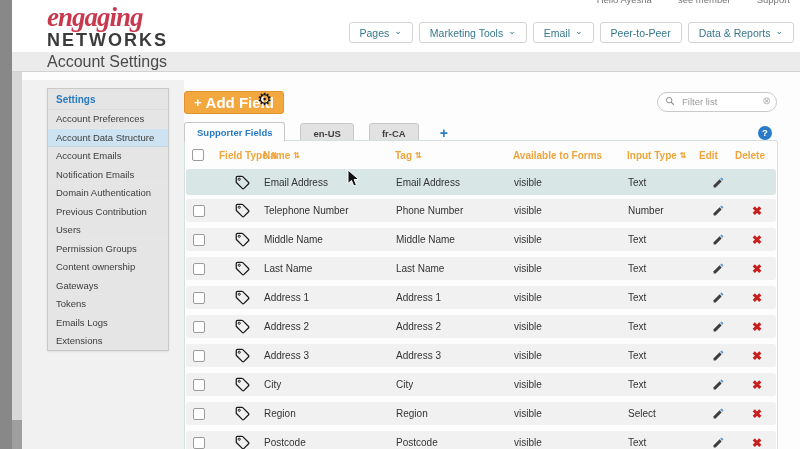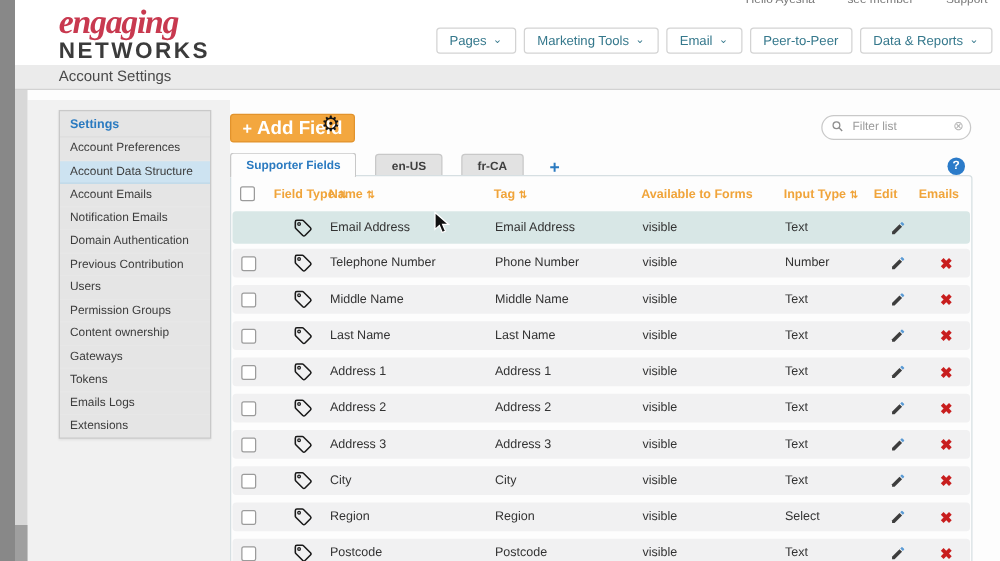--- a/index.html
+++ b/index.html
@@ -16,21 +16,21 @@
   .toplink{font-size:9.5px;color:#777;}
   .navrow{position:absolute;top:22px;right:18px;display:flex;gap:6px;}
   .nav-btn{display:flex;align-items:center;gap:5px;height:21px;padding:0 10px;background:#fff;
     border:1px solid #d3d3d3;border-radius:3px;font-family:inherit;
     font-size:10.5px;color:#35788c;cursor:pointer;}
   .chev{font-size:9px;color:#35788c;margin-top:-3px;}
 
   
   .crumbbar{position:absolute;left:0;top:52px;width:800px;height:20px;background:#ebebeb;
     border-bottom:1px solid #d2d2d2;box-sizing:border-box;}
-  .crumbbar span{display:inline-block;margin-left:35px;font-size:12px;color:#4a4a4a;line-height:19px;}
+  .crumbbar span{display:inline-block;margin-left:35px;font-size:16px;color:#4a4a4a;line-height:19px;}
 
   
   .page{position:absolute;left:0;top:72px;width:800px;height:377px;background:#fdfdfd;}
   .left-gutter{position:absolute;left:10px;top:8px;width:162px;height:369px;background:#f1f1f1;}
   .edge-strip{position:absolute;left:0;top:0;width:10px;height:377px;background:#d8d8d8;}
   .edge-strip .dark{position:absolute;left:0;bottom:0;width:10px;height:29px;background:#9f9f9f;}
   .scroll-track{position:absolute;left:789px;top:0;width:9px;height:377px;background:#ededed;border-left:1px solid #e2e2e2;box-sizing:border-box;}
   .scroll-thumb{position:absolute;left:1px;top:6px;width:7px;height:90px;background:#d2d2d2;border-radius:4px;}
 
   
@@ -198,21 +198,21 @@
   </span>
           <span class="hcell">
     <span>Input Type</span>
     <span class="sort">⇅</span>
   </span>
           <span class="hcell hc-edit">
     <span>Edit</span>
 
   </span>
           <span class="hcell hc-del">
-    <span>Emails</span>
+    <span>Delete</span>
 
   </span>
         </div>
       <div id="tbody-el">
           <div class="grid trow selected">
     <span class="cell c-check"></span>
     <span class="cell c-type">
       <svg width="15" height="15" viewBox="0 0 24 24">
         <path d="M21.4 11.6l-9-9C12 2.2 11.5 2 11 2H4c-1.1 0-2 .9-2 2v7c0 .5.2 1 .6 1.4l9 9c.8.8 2 .8 2.8 0l7-7c.8-.8.8-2 0-2.8z" fill="none" stroke="#1a1a1a" stroke-width="2"></path>
         <circle cx="6.8" cy="6.8" r="1.7" fill="none" stroke="#1a1a1a" stroke-width="1.6"></circle>

